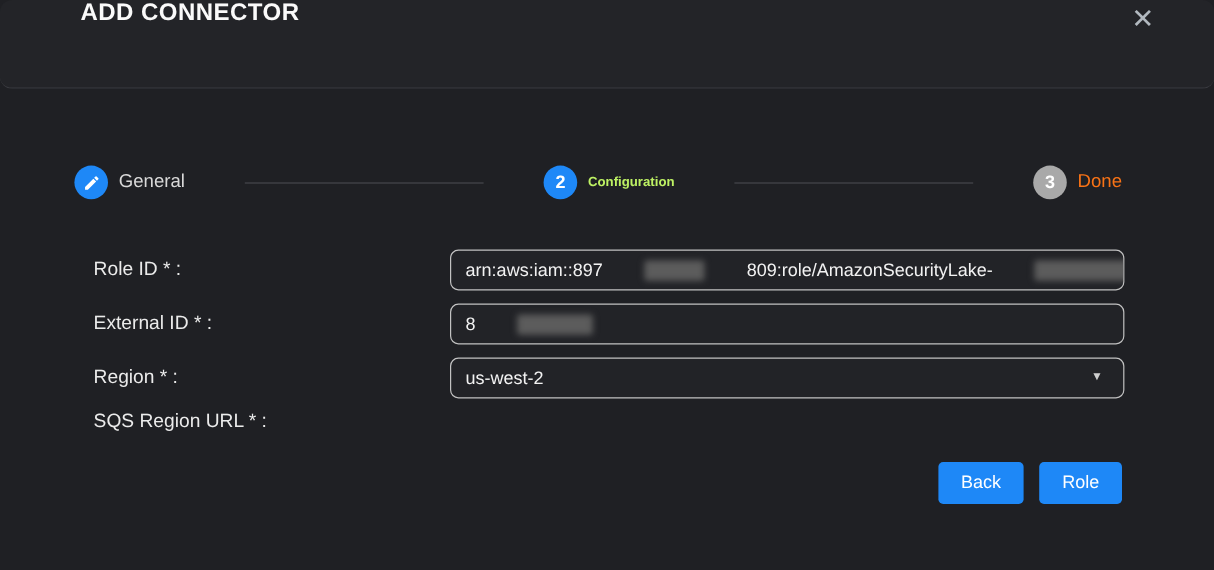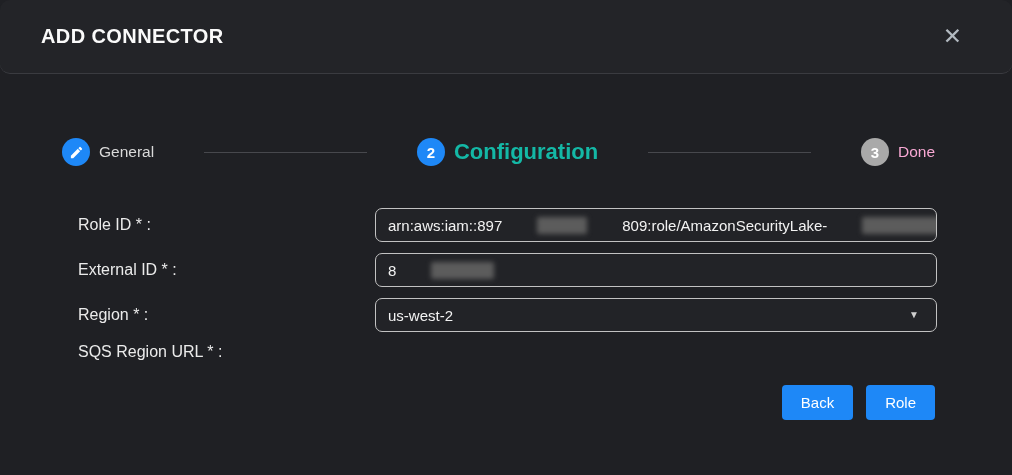--- a/index.html
+++ b/index.html
@@ -10,22 +10,22 @@
     color:#f0f0f0;
     overflow:hidden;
   }
   .dialog { width:1012px; height:475px; background:#1f2024; display:flex; flex-direction:column; }
 
   
   .dlg-header {
     height:74px; flex:0 0 74px;
     background:#232428;
     border-bottom:1px solid #3a3b40;
-    display:flex; align-items:center; justify-content:space-between;
-    padding:0 44px 0 41px;
+    display:flex; align-items:flex-start; justify-content:space-between;
+    padding:0 44px 0 67px;
     border-radius:10px;
   }
   .dlg-title {
     font-size:20px; font-weight:600; letter-spacing:0.4px; color:#fafafa;
   }
   .close-btn {
     background:none; border:none; cursor:pointer;
     font-size:23px; line-height:1; color:#b2b9c0;
     padding:4px 6px;
     font-family:"Liberation Sans", sans-serif;
@@ -42,22 +42,22 @@
     width:28px; height:28px; border-radius:50%;
     display:flex; align-items:center; justify-content:center;
     font-size:15px; font-weight:700; color:#ffffff;
     flex:0 0 28px;
   }
   .step-circle.blue { background:#1e88f7; }
   .step-circle.gray { background:#a9a9a9; }
   .step-circle svg { width:15px; height:15px; display:block; }
   .step-label { margin-left:9px; white-space:nowrap; }
   .step-label.completed { font-size:15.5px; color:#d9d9d9; }
-  .step-label.active    { font-size:22px; font-weight:700; color:#14b8a6; }
-  .step-label.upcoming  { font-size:15.5px; color:#f9a8d4; }
+  .step-label.active    { font-size:11px; font-weight:700; color:#bef264; }
+  .step-label.upcoming  { font-size:15.5px; color:#f97316; }
   .step-line { flex:1 1 auto; height:1px; background:#47484d; margin:0 12px; }
 
   
   .form-area { margin:42px 75px 0 78px; }
   .form-row { display:flex; align-items:center; margin-bottom:11px; }
   .form-label {
     flex:0 0 297px; font-size:16px; color:#ebebeb; white-space:nowrap;
   }
   .field {
     flex:1 1 auto; height:34px;

